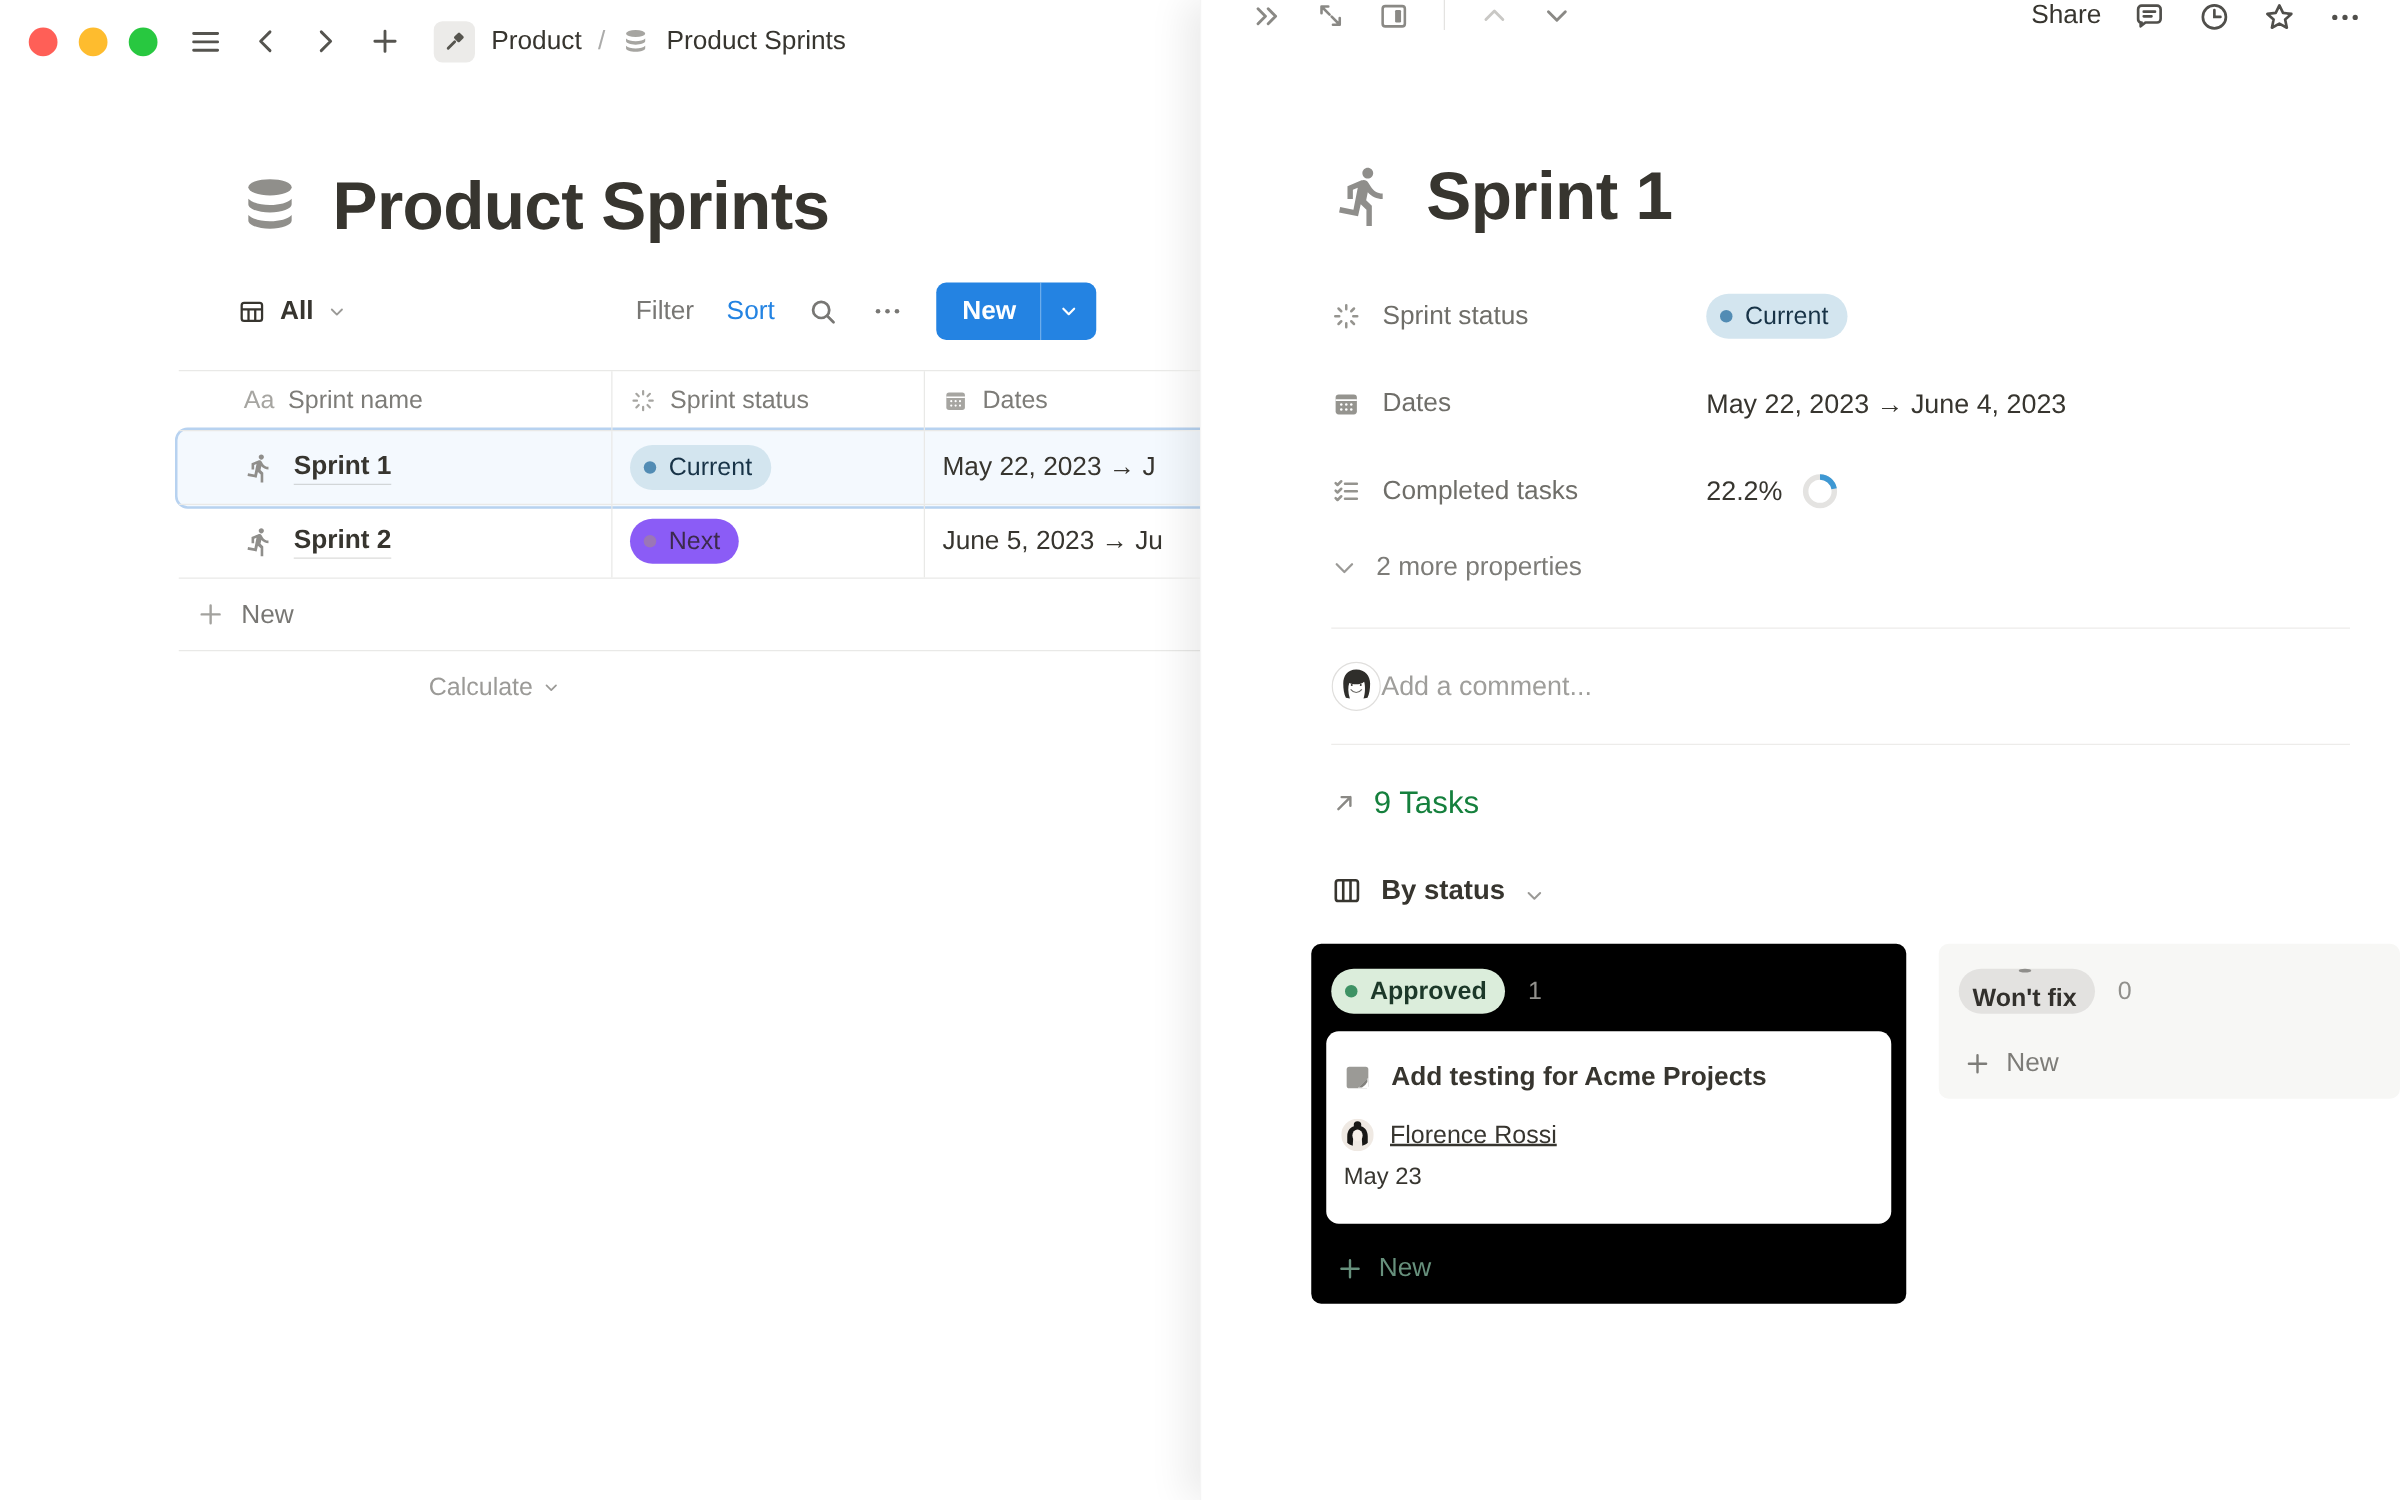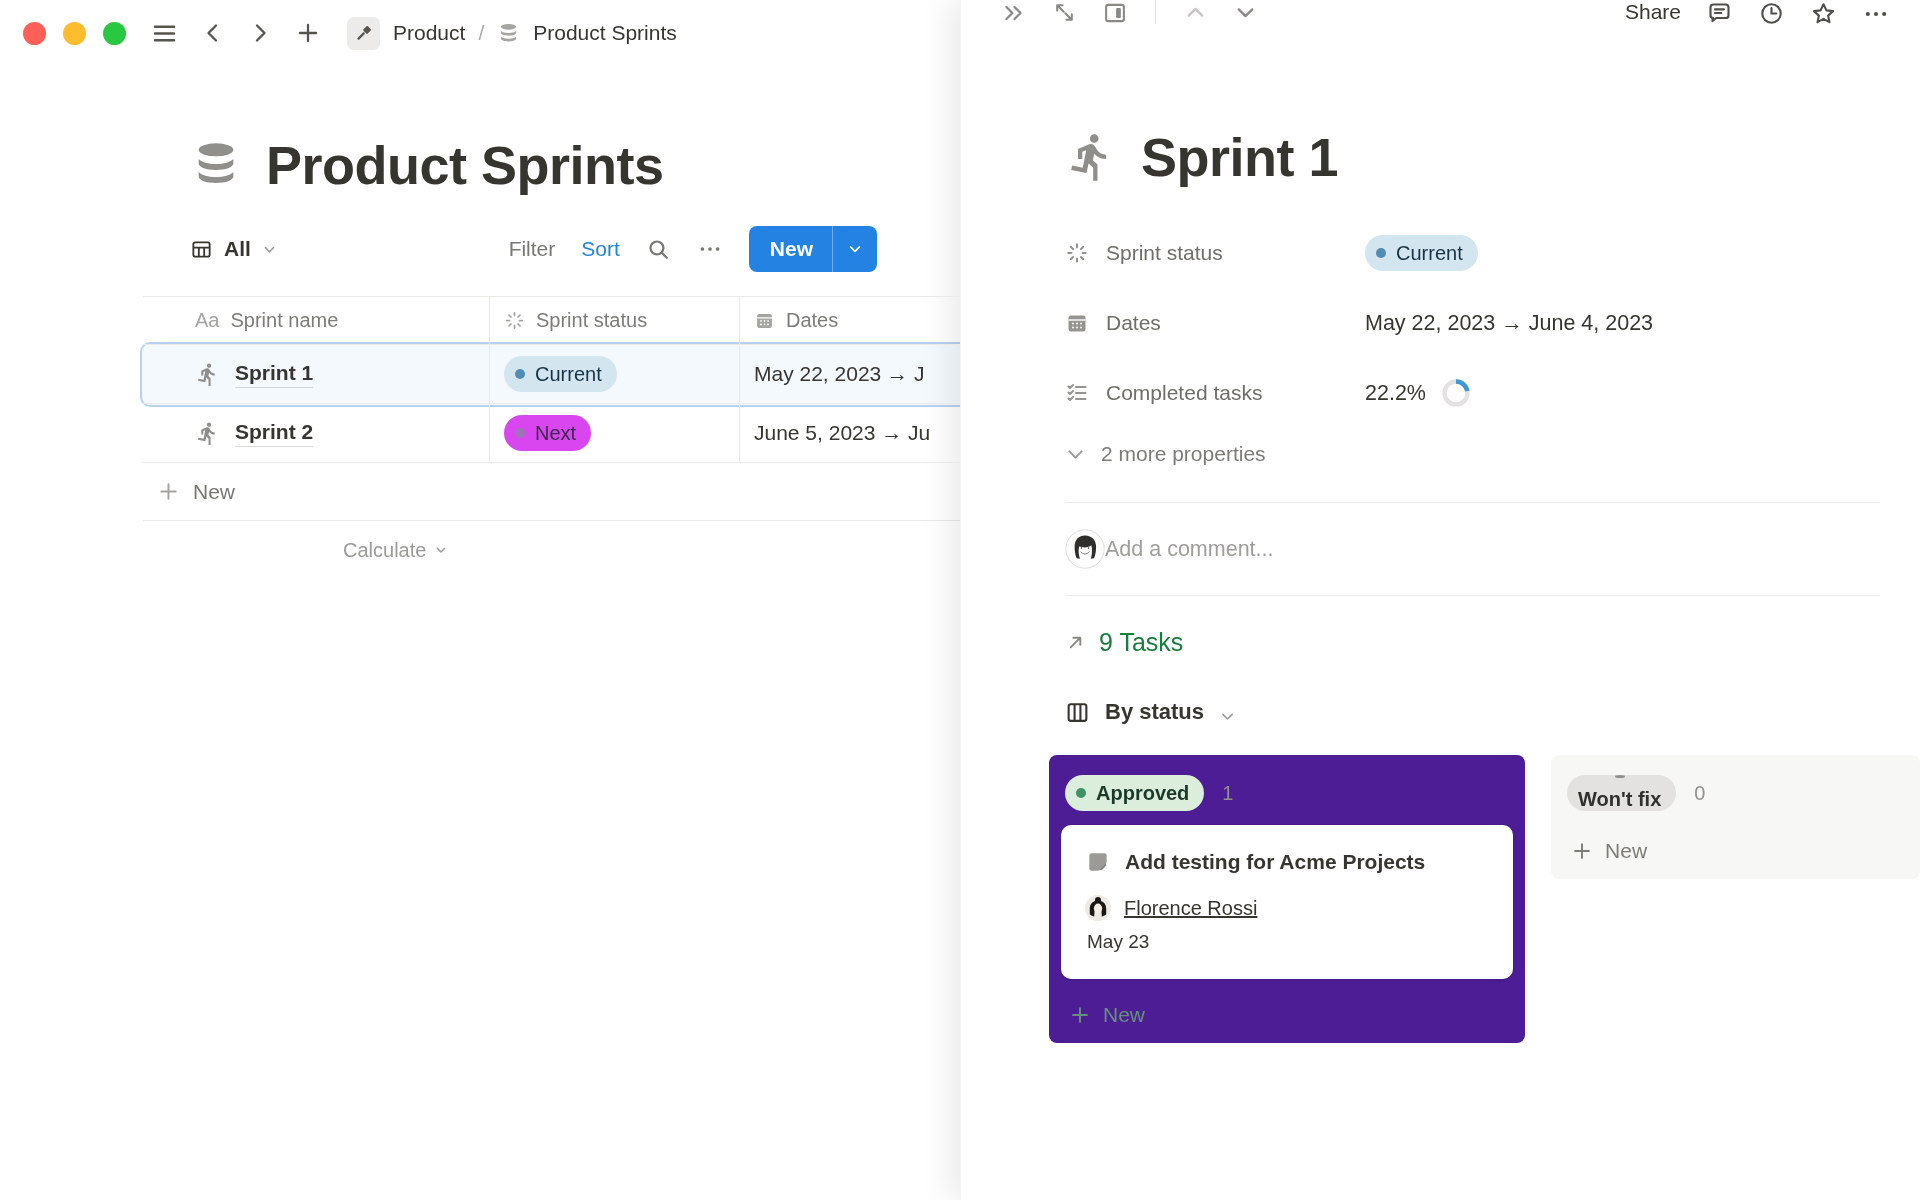--- a/index.html
+++ b/index.html
@@ -49,21 +49,21 @@
   .c-dates { flex:1; min-width:0; padding-left:14px; white-space:nowrap; overflow:hidden; font-size:21px; }
   .t-header .c-name { gap:11px; }
   .aa-glyph { font-size:20px; color:#A6A5A1; }
   .hdr-icon { color:#A6A5A1; }
   .row-page-icon { color:#8F8E8B; }
   .row-name { font-size:21px; font-weight:600; border-bottom:1.5px solid rgba(55,53,47,0.18); line-height:1.25; }
 
   .pill { display:inline-flex; align-items:center; gap:10px; height:36px; padding:0 15px 0 11px; border-radius:18px; font-size:20px; }
   .pill .dot { width:10px; height:10px; border-radius:50%; }
   .pill-blue { background:#D3E5EF; color:#183347; } .pill-blue .dot { background:#528CB4; }
-  .pill-purple { background:#d946ef; color:#3C2A4D; } .pill-purple .dot { background:#9B76B7; }
+  .pill-purple { background:#8b5cf6; color:#3C2A4D; } .pill-purple .dot { background:#9B76B7; }
   .pill-gray { background:#E3E2E0; color:#32302C; } .pill-gray .dot { background:#8F8E8B; }
   .pill-green { background:#DBEDDB; color:#1C3829; font-weight:700; } .pill-green .dot { background:#3E9264; }
   .pill-bold { font-weight:700;flex-direction:column; }
 
   .t-newrow { height:58px; display:flex; align-items:center; gap:13px; padding-left:14px; border-bottom:1px solid #E9E9E7; color:#787774; font-size:21px; }
   .t-newrow .plus-icon { color:#A3A29E; }
   .t-calcrow { height:58px; display:flex; align-items:center; gap:8px; padding-left:200px; color:#9B9A97; font-size:20px; }
 
   
   .side-peek { position:absolute; left:960px; top:0; width:960px; height:1200px; background:#fff; overflow:hidden;
@@ -95,25 +95,25 @@
   .tasks-link { margin-top:32px; display:flex; align-items:center; gap:13px; color:#15803d; font-size:25px; font-weight:500; }
   .tasks-link .ne-icon { color:#8A8985; }
 
   .view-row { margin-top:42px; display:flex; align-items:flex-end; gap:15px; }
   .view-row .board-icon { color:#37352F; }
   .view-row .view-name { font-size:22px; font-weight:700; }
   .view-row .chev { color:#9B9A97; }
 
   .board { margin:30px -40px 0 -16px; display:flex; gap:26px; align-items:flex-start; }
   .bcol { border-radius:8px; padding:20px 12px 16px; }
-  .bcol-approved { width:480px; background:#4c1d95; }
+  .bcol-approved { width:480px; background:#000000; }
   .bcol-wontfix { width:372px; background:#F7F7F5; }
   .bcol-head { display:flex; align-items:center; gap:18px; padding-left:4px; }
   .bcol-count { color:#91908C; font-size:20px; }
-  .card { margin-top:14px; background:#fff; border-radius:10px; padding:24px 24px 26px; box-shadow:0 1px 3px rgba(15,15,15,0.1), 0 0 0 1px rgba(15,15,15,0.03); }
+  .card { margin-top:14px; background:#fff; border-radius:10px; padding:24px 12px 26px; box-shadow:0 1px 3px rgba(15,15,15,0.1), 0 0 0 1px rgba(15,15,15,0.03); }
   .card-title { display:flex; align-items:center; gap:14px; font-size:21px; font-weight:600; }
   .card-assignee { margin-top:20px; display:flex; align-items:center; gap:13px; font-size:20px;text-decoration:underline; }
   .card-date { margin-top:10px; font-size:19px; padding-left:2px; }
   .col-new { display:flex; align-items:center; gap:12px; font-size:21px; padding-left:8px; }
   .col-new.green { color:#67907C; margin-top:24px; }
   .col-new.gray { color:#7D7C78; margin-top:28px; }
 </style>
 </head>
 <body>
 

